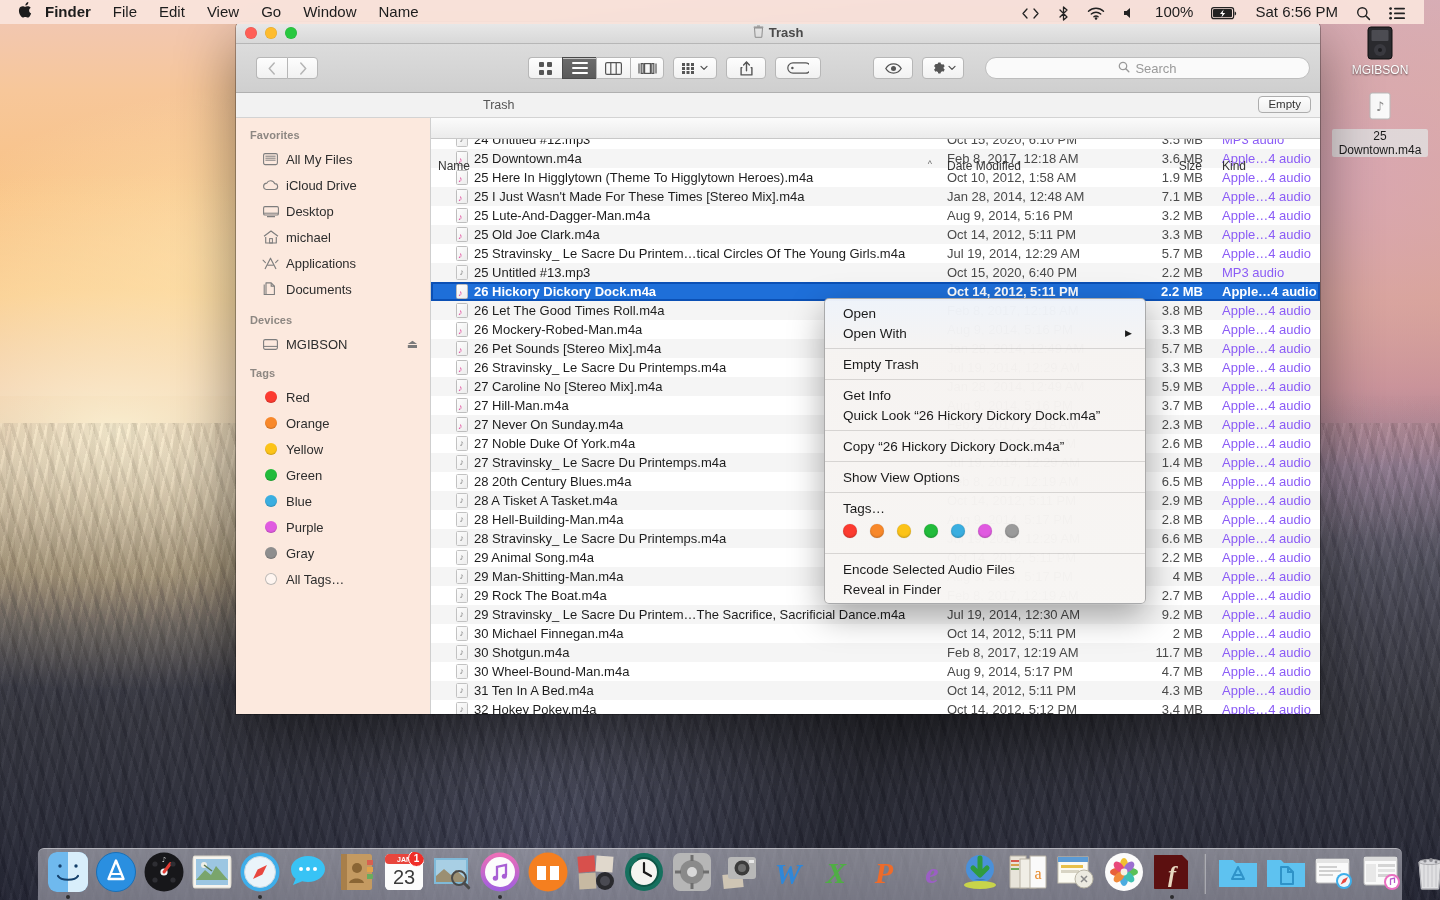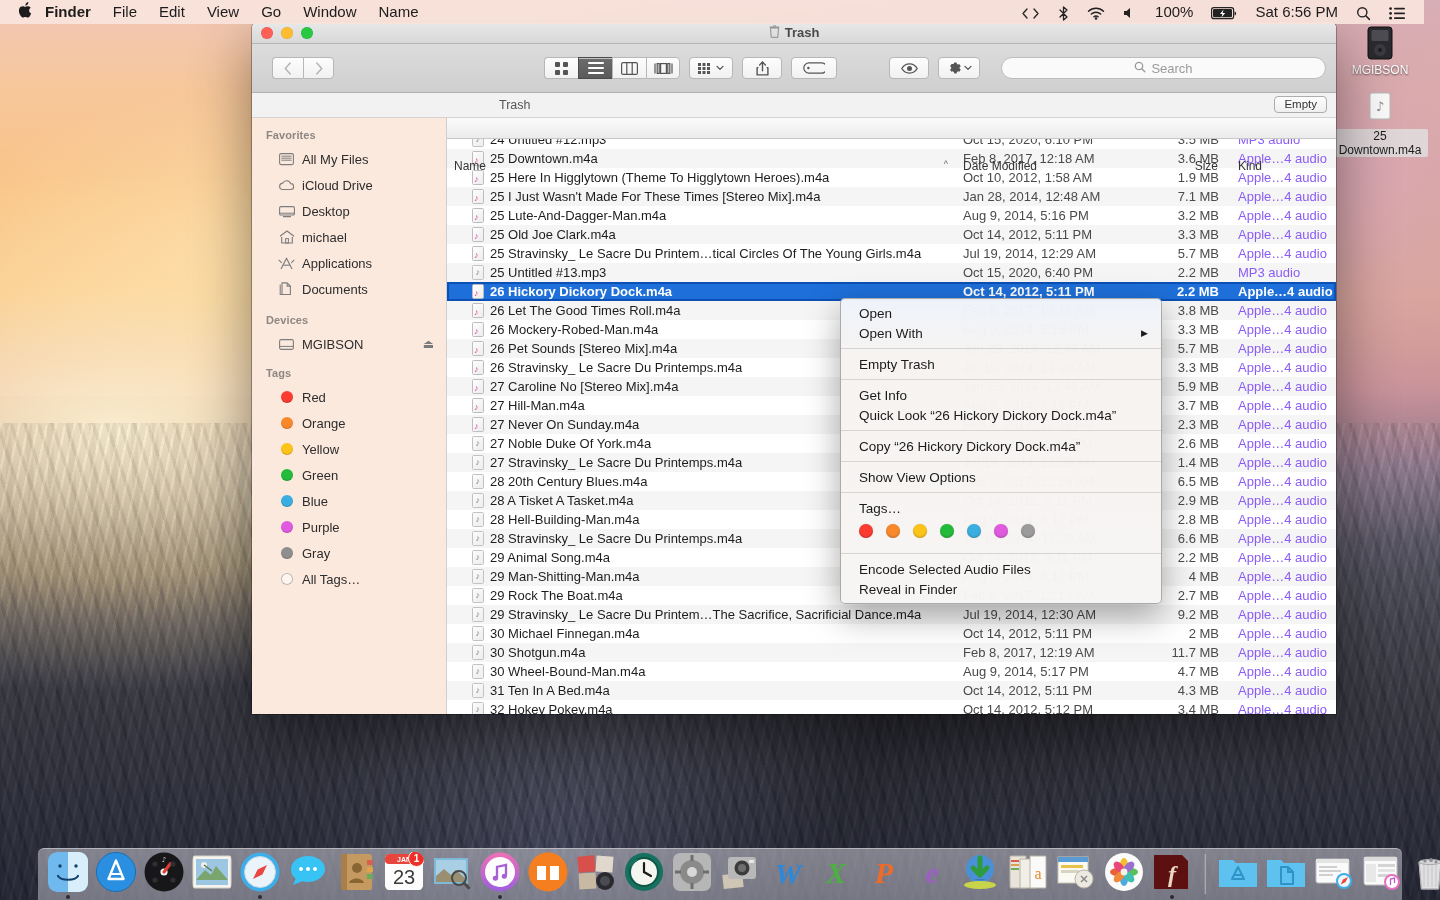--- a/index.html
+++ b/index.html
@@ -61,21 +61,21 @@
   }
   #menubar .apple { padding:0 13px 0 18px; font-size:15px; line-height:1; position:relative; top:-1px;}
   #menubar .mi { padding:0 11px; line-height:24px; cursor:default; }
   #menubar .mi.bold { font-weight:bold; padding-left:0; }
   #menubar .right { margin-left:auto; display:flex; align-items:center; padding-right:10px; gap:0; }
   #menubar .right .mi { padding:0 9px;text-align:center; }
   .sysicon { display:inline-block; vertical-align:middle; }
 
   
   #finder {
-    position:absolute; left:252px; top:22px; width:1084px; height:692px;
+    position:absolute; left:236px; top:22px; width:1084px; height:692px;
     border-radius:6px 6px 0 0;
     box-shadow:0 22px 60px rgba(0,0,0,0.45), 0 0 0 1px rgba(0,0,0,0.28);
     overflow:hidden;
     background:#fff;
     z-index:100;
   }
   #titlebar {
     height:22px;
     background:linear-gradient(to bottom,#e9e9e9,#d8d8d8);
     border-bottom:1px solid #b6b6b6;

